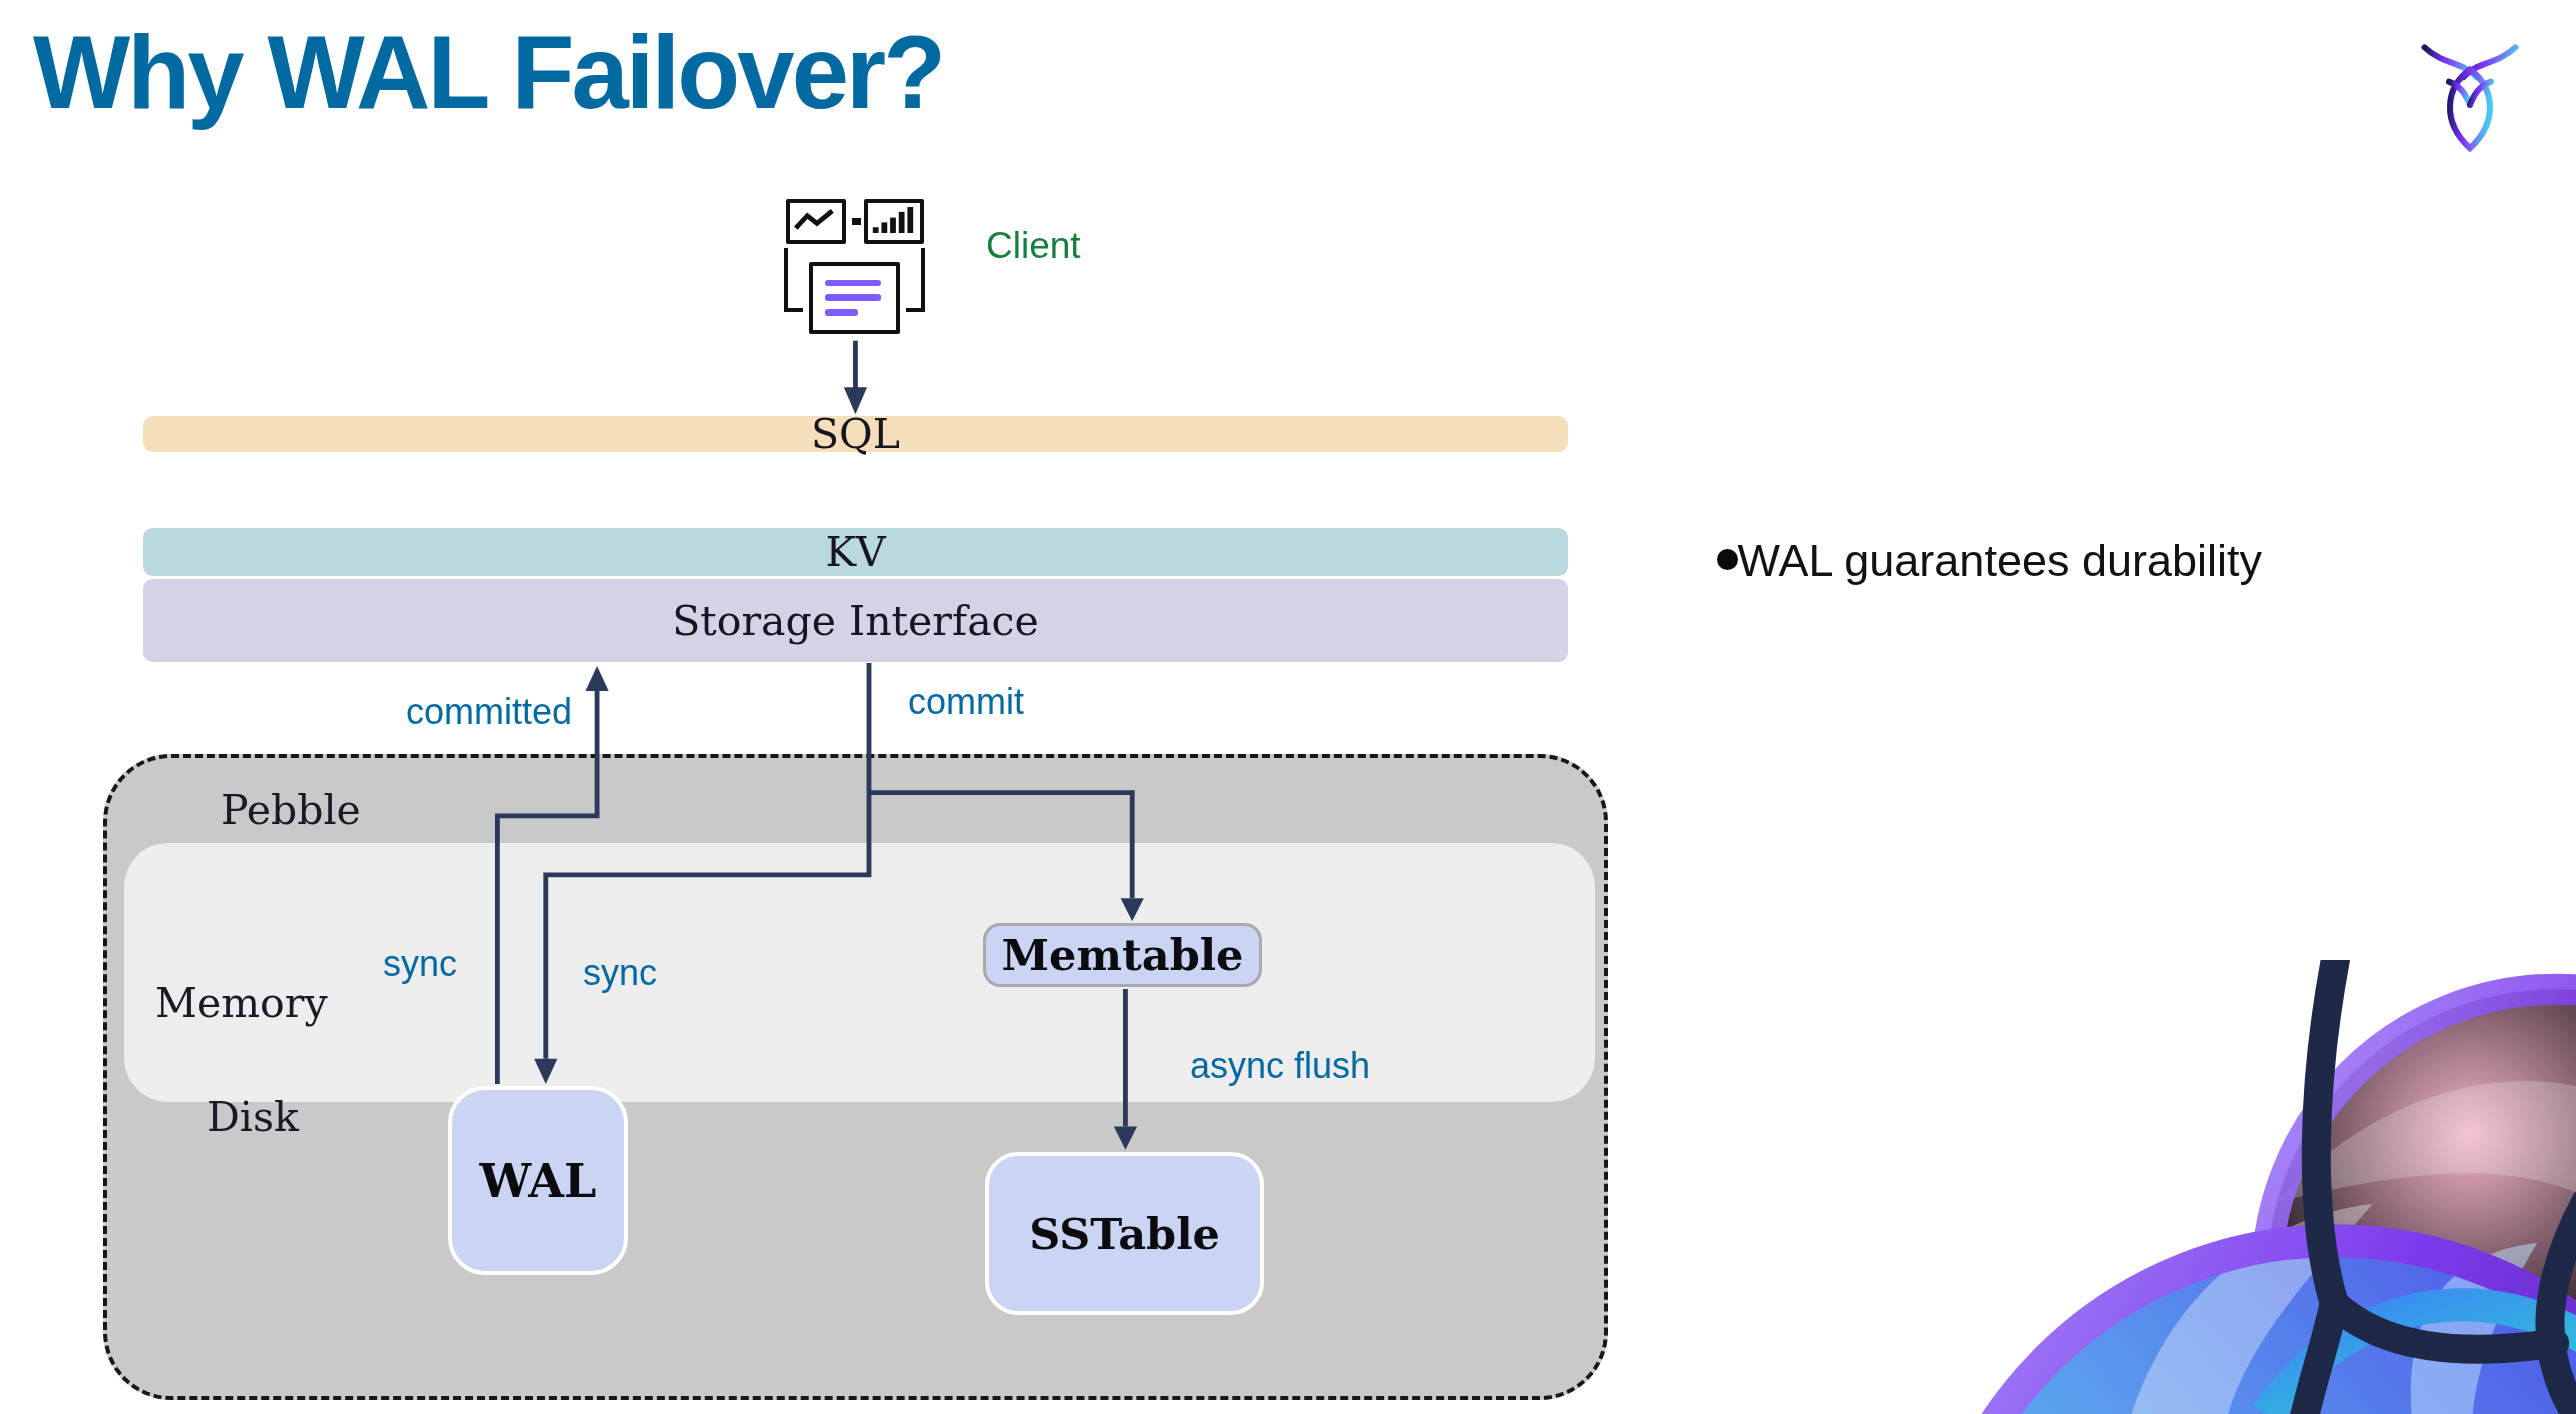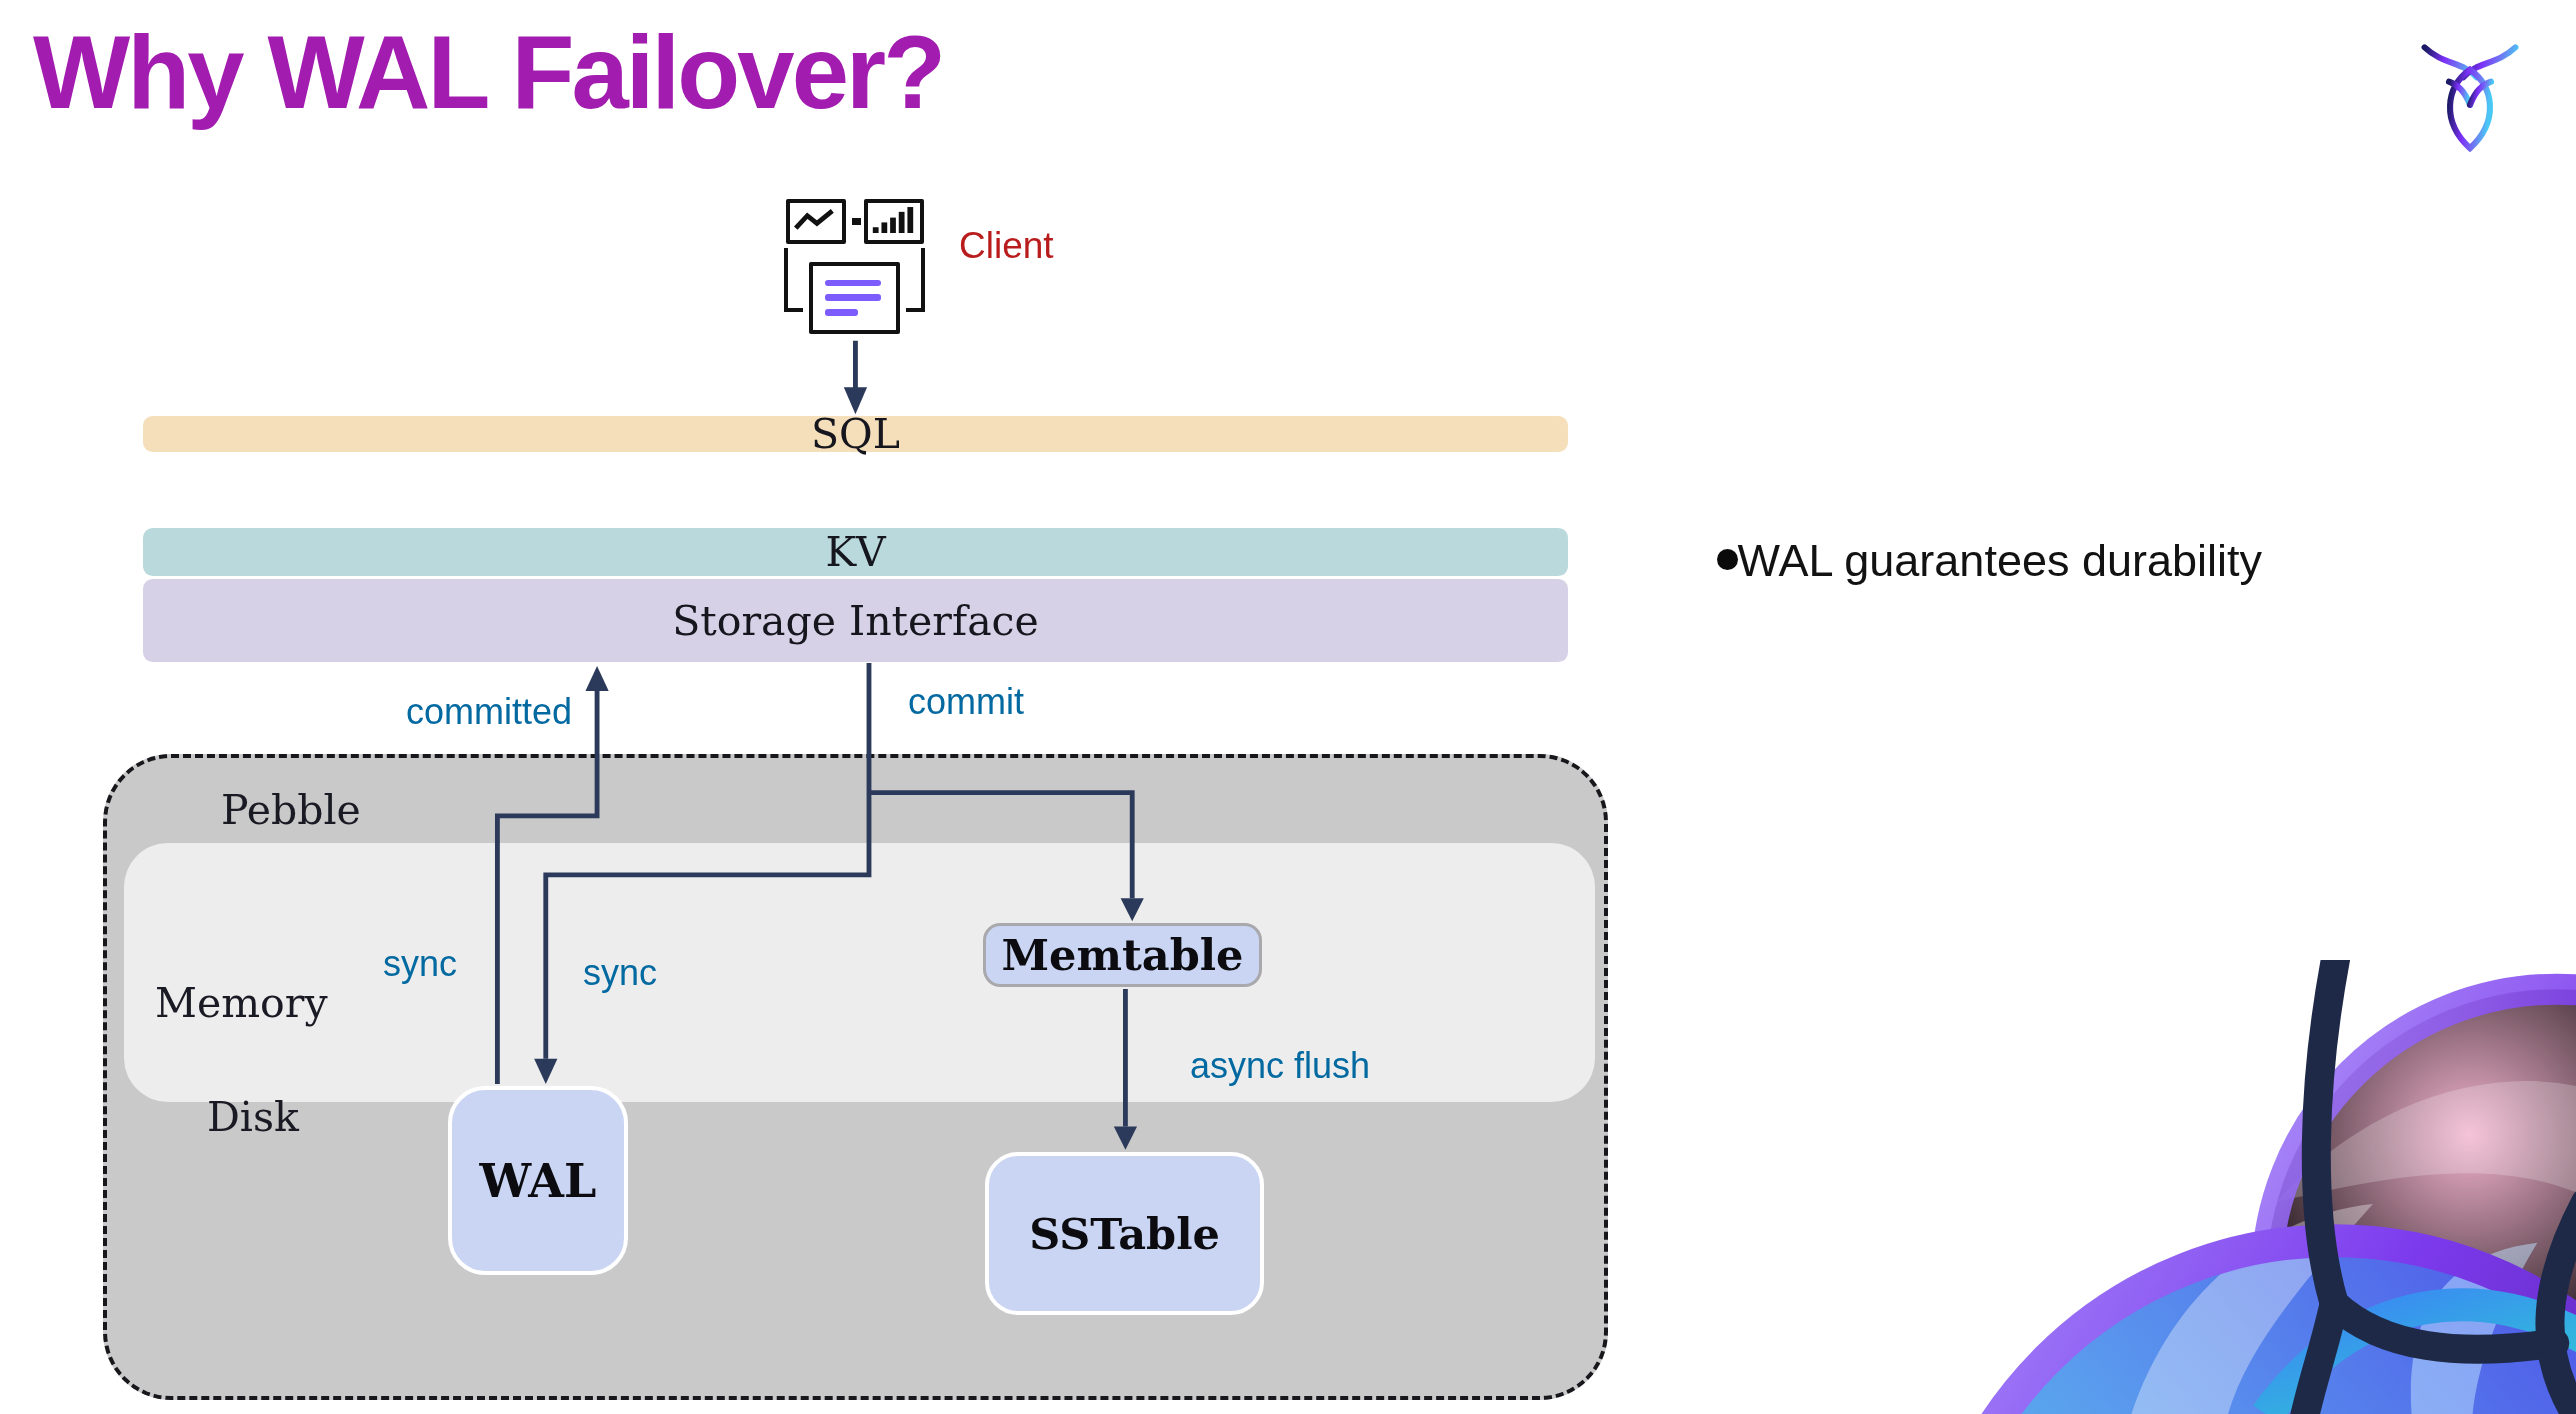--- a/index.html
+++ b/index.html
@@ -5,21 +5,21 @@
   html,body{margin:0;padding:0;background:#ffffff;}
   .slide{
     position:relative;width:2576px;height:1415px;background:#ffffff;
     overflow:hidden;font-family:"Liberation Sans",sans-serif;color:#111;
   }
   .abs{position:absolute;}
 
   
   .title{
     left:33px;top:13.5px;font-size:103px;font-weight:700;letter-spacing:-2.9px;
-    color:#a21caf;white-space:nowrap;
+    color:#0369a1;white-space:nowrap;
   }
 
   
   .bar{
     left:143px;width:1425px;border-radius:9.7px;display:flex;
     align-items:center;justify-content:center;
     font-family:"DejaVu Serif","Liberation Serif",serif;
     font-size:41px;color:#16161e;
   }
   .bar.sql{top:416px;height:36px;background:#f5dfba;}
@@ -67,21 +67,21 @@
   .cbox.chart2{left:864px;top:199px;width:60px;height:45px;}
   .cdash{left:852px;top:218px;width:8.7px;height:6.8px;background:#111;}
   .cbracket{box-sizing:border-box;width:19.4px;height:64px;top:248px;}
   .cbracket.l{left:784px;border-left:4.8px solid #111;border-bottom:4.8px solid #111;}
   .cbracket.r{left:906px;border-right:4.8px solid #111;border-bottom:4.8px solid #111;}
   .cdoc{left:809px;top:262px;width:91px;height:72px;background:#fff;border:4.8px solid #111;box-sizing:border-box;border-radius:1.9px;z-index:3;}
   .cdoc .ln{position:absolute;left:11.6px;height:6.8px;background:#7c5cfc;border-radius:2.9px;}
   .cdoc .ln1{top:13.5px;width:56px;}
   .cdoc .ln2{top:28px;width:56px;}
   .cdoc .ln3{top:43px;width:33px;}
-  .client-label{left:959px;top:225px;font-size:37px;color:#b91c1c;}
+  .client-label{left:986px;top:225px;font-size:37px;color:#15803d;}
 
   
   .bullets{left:1705px;top:530px;width:794px;}
   .bullet-row{display:flex;align-items:flex-start;}
   .bullet-row + .bullet-row{margin-top:39px;}
   .bullet-dot{width:21px;height:21px;border-radius:50%;background:#0a0a0a;margin:19.4px 0 0 11.6px;flex:0 0 auto;}
   .bullet-text{font-size:45px;line-height:61px;color:#121212;width:650px;}
 
   
   .arrows{left:0;top:0;width:2576px;height:1415px;pointer-events:none;z-index:5;}

